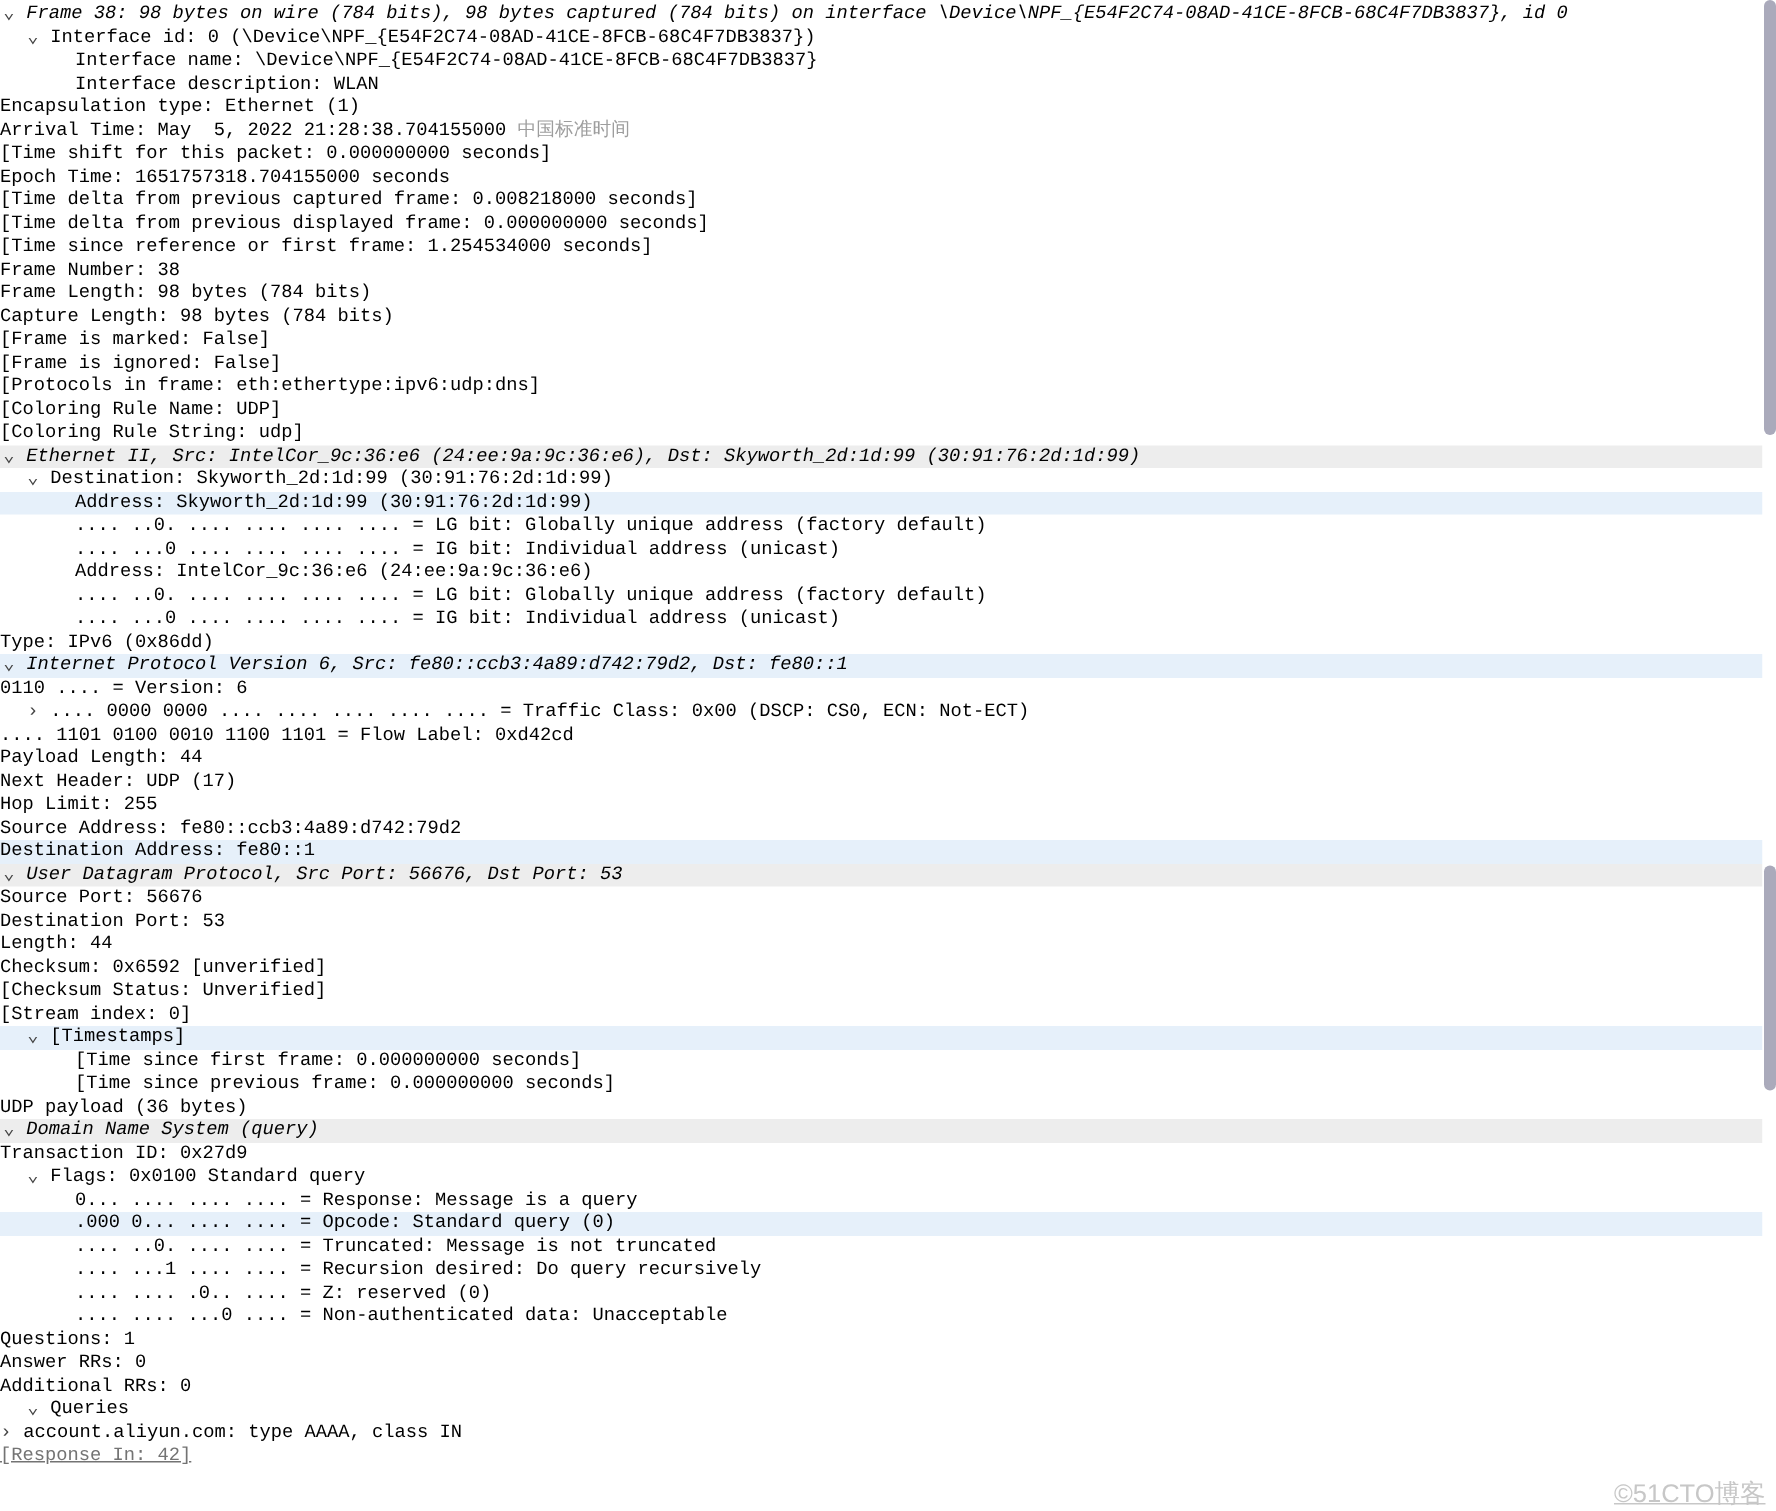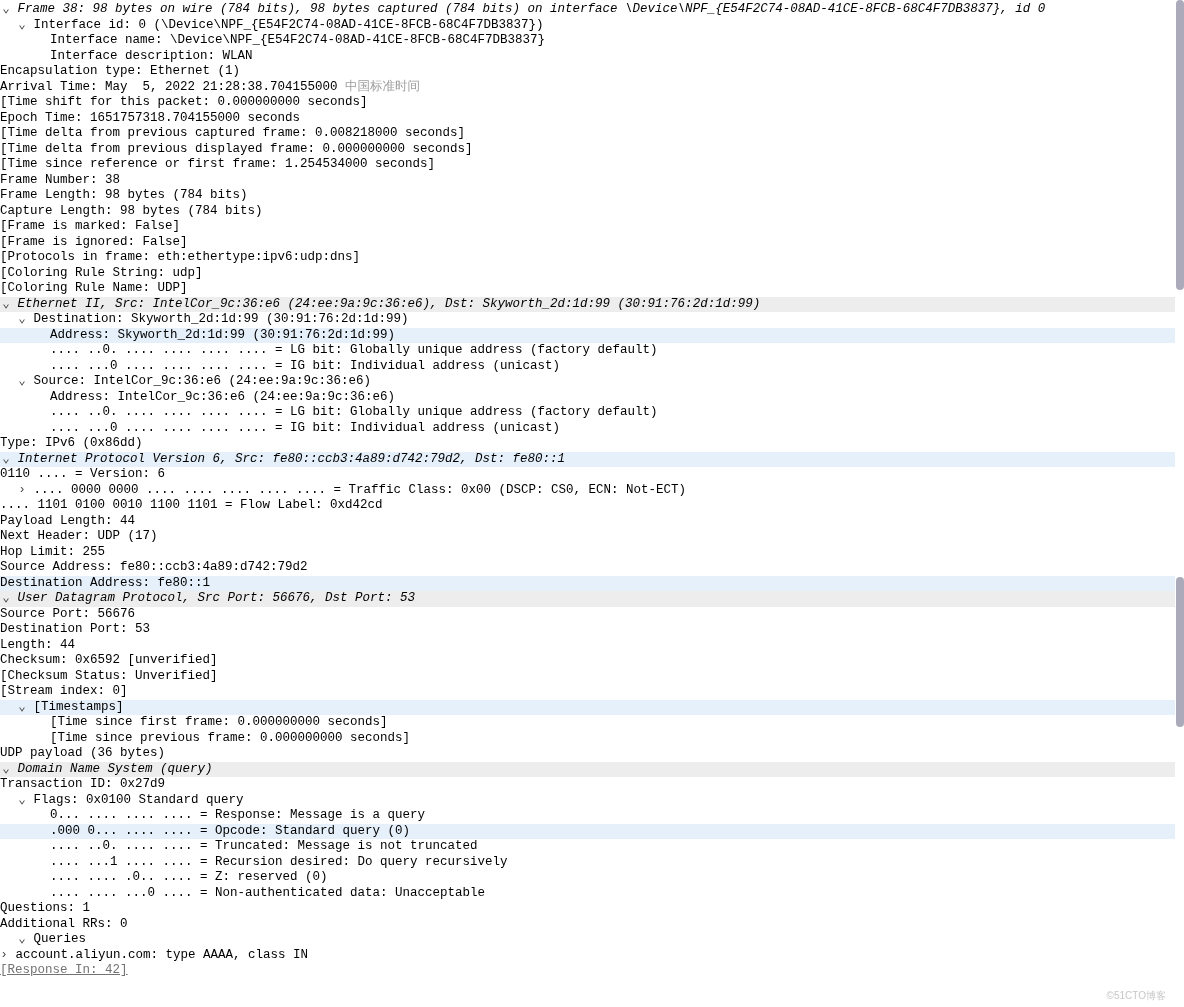--- a/index.html
+++ b/index.html
@@ -53,25 +53,26 @@
   }
   .scroll-thumb {
     position: absolute;
     right: 0;
     width: 8px;
     border-radius: 4px;
     background: #aab;
   }
   .watermark {
     position: absolute;
-    right: 18px;
+    right: 7px;
     bottom: 4px;
-    font-size: 10px;
+    font-size: 17px;
     color: #c7c7c7;
     font-family: sans-serif;
+    text-decoration: underline;
   }
   .timezone { color: #9d9d9d; }
 </style>
 </head>
 <body>
 
 <div class="container">
 <div class="tree">
 
 <div class="row indent0"><span class="arrow">⌄</span> <span>Frame 38: 98 bytes on wire (784 bits), 98 bytes captured (784 bits) on interface \Device\NPF_{E54F2C74-08AD-41CE-8FCB-68C4F7DB3837}, id 0</span></div>
@@ -84,29 +85,28 @@
 <div class="row indent2"><span>Epoch Time: 1651757318.704155000 seconds</span></div>
 <div class="row indent2"><span>[Time delta from previous captured frame: 0.008218000 seconds]</span></div>
 <div class="row indent2"><span>[Time delta from previous displayed frame: 0.000000000 seconds]</span></div>
 <div class="row indent2"><span>[Time since reference or first frame: 1.254534000 seconds]</span></div>
 <div class="row indent2"><span>Frame Number: 38</span></div>
 <div class="row indent2"><span>Frame Length: 98 bytes (784 bits)</span></div>
 <div class="row indent2"><span>Capture Length: 98 bytes (784 bits)</span></div>
 <div class="row indent2"><span>[Frame is marked: False]</span></div>
 <div class="row indent2"><span>[Frame is ignored: False]</span></div>
 <div class="row indent2"><span>[Protocols in frame: eth:ethertype:ipv6:udp:dns]</span></div>
+<div class="row indent2"><span>[Coloring Rule Name: UDP]</span></div>
 <div class="row indent2"><span>[Coloring Rule String: udp]</span></div>
-<div class="row indent2"><span>[Coloring Rule Name: UDP]</span></div>
 
 <div class="row indent0 highlight-grey"><span class="arrow">⌄</span> <span>Ethernet II, Src: IntelCor_9c:36:e6 (24:ee:9a:9c:36:e6), Dst: Skyworth_2d:1d:99 (30:91:76:2d:1d:99)</span></div>
 <div class="row indent1"><span class="arrow">⌄</span> <span>Destination: Skyworth_2d:1d:99 (30:91:76:2d:1d:99)</span></div>
 <div class="row indent3 highlight-blue"><span>Address: Skyworth_2d:1d:99 (30:91:76:2d:1d:99)</span></div>
 <div class="row indent3"><span>.... ..0. .... .... .... .... = LG bit: Globally unique address (factory default)</span></div>
 <div class="row indent3"><span>.... ...0 .... .... .... .... = IG bit: Individual address (unicast)</span></div>
-<div class="row indent1"><span class="arrow">⌄</span> <span>Source: IntelCor_9c:36:e6 (24:ee:9a:9c:36:e6)</span></div>
 <div class="row indent3"><span>Address: IntelCor_9c:36:e6 (24:ee:9a:9c:36:e6)</span></div>
 <div class="row indent3"><span>.... ..0. .... .... .... .... = LG bit: Globally unique address (factory default)</span></div>
 <div class="row indent3"><span>.... ...0 .... .... .... .... = IG bit: Individual address (unicast)</span></div>
 <div class="row indent2"><span>Type: IPv6 (0x86dd)</span></div>
 
 <div class="row indent0 highlight-blue"><span class="arrow">⌄</span> <span>Internet Protocol Version 6, Src: fe80::ccb3:4a89:d742:79d2, Dst: fe80::1</span></div>
 <div class="row indent2"><span>0110 .... = Version: 6</span></div>
 <div class="row indent1"><span class="arrow">›</span> <span>.... 0000 0000 .... .... .... .... .... = Traffic Class: 0x00 (DSCP: CS0, ECN: Not-ECT)</span></div>
 <div class="row indent2"><span>.... 1101 0100 0010 1100 1101 = Flow Label: 0xd42cd</span></div>
 <div class="row indent2"><span>Payload Length: 44</span></div>
@@ -130,20 +130,21 @@
 <div class="row indent0 highlight-grey"><span class="arrow">⌄</span> <span>Domain Name System (query)</span></div>
 <div class="row indent2"><span>Transaction ID: 0x27d9</span></div>
 <div class="row indent1"><span class="arrow">⌄</span> <span>Flags: 0x0100 Standard query</span></div>
 <div class="row indent3"><span>0... .... .... .... = Response: Message is a query</span></div>
 <div class="row indent3 highlight-blue"><span>.000 0... .... .... = Opcode: Standard query (0)</span></div>
 <div class="row indent3"><span>.... ..0. .... .... = Truncated: Message is not truncated</span></div>
 <div class="row indent3"><span>.... ...1 .... .... = Recursion desired: Do query recursively</span></div>
 <div class="row indent3"><span>.... .... .0.. .... = Z: reserved (0)</span></div>
 <div class="row indent3"><span>.... .... ...0 .... = Non-authenticated data: Unacceptable</span></div>
 <div class="row indent2"><span>Questions: 1</span></div>
+<div class="row indent2"><span>Answer RRs: 0</span></div>
 <div class="row indent2"><span>Additional RRs: 0</span></div>
 <div class="row indent1"><span class="arrow">⌄</span> <span>Queries</span></div>
 <div class="row indent2"><span class="arrow">›</span> <span>account.aliyun.com: type AAAA, class IN</span></div>
 <div class="row indent2"><span class="link">[Response In: 42]</span></div>
 
 </div>
 
 <div class="scroll-track">
   <div class="scroll-thumb" style="top:0; height:290px;"></div>
   <div class="scroll-thumb" style="top:577px; height:150px;"></div>

